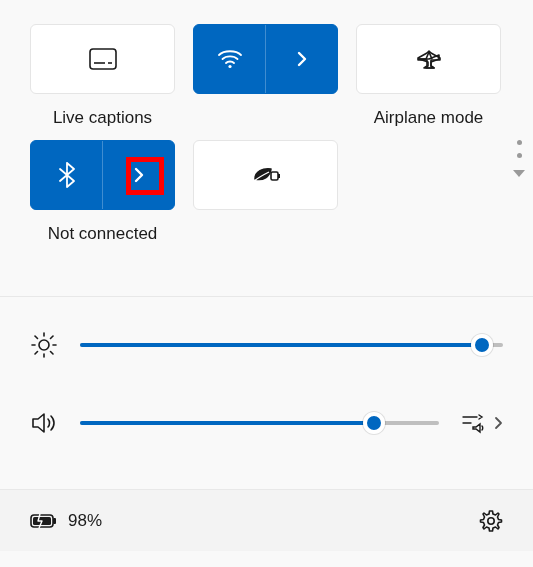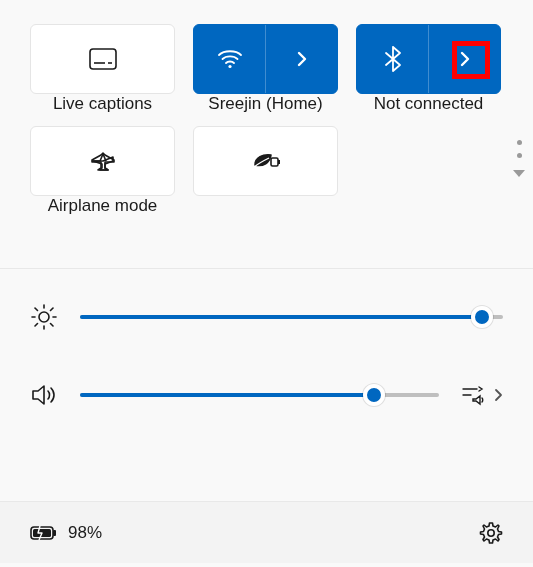--- a/index.html
+++ b/index.html
@@ -37,20 +37,21 @@
     border:1px solid var(--tile-border);
     position:relative;
     cursor:pointer;
   }
   .tile.active{background:var(--accent);border-color:var(--accent);}
   .tile.split{display:flex;padding:0;}
   .tile.split .half{flex:1;display:flex;align-items:center;justify-content:center;height:100%;}
   .tile.split .half+.half{border-left:1px solid rgba(255,255,255,0.25);}
   .tile.split.inactive .half+.half{border-left:1px solid rgba(0,0,0,0);}
   .tile-label{
+    margin-top:14px;
     font-size:17px;
     text-align:center;
     white-space:nowrap;
   }
   
   .hl{
     position:absolute;
     border:5px solid var(--highlight);
     width:38px;height:38px;
     right:10px;top:16px;
@@ -91,21 +92,21 @@
   .slider-row .thumb{
     position:absolute;top:50%;width:22px;height:22px;
     border-radius:50%;background:var(--accent);
     border:4px solid #fff;
     transform:translate(-50%,-50%);
     box-shadow:0 0 0 1px rgba(0,0,0,0.1);
   }
   .slider-trail{display:flex;align-items:center;gap:8px;color:#5a5a5a;}
 
   .footer{
-    position:absolute;left:0;right:0;bottom:4px;
+    position:absolute;left:0;right:0;bottom:16px;
     height:62px;
     border-top:1px solid var(--divider);
     background:#f3f3f3;
     display:flex;align-items:center;justify-content:space-between;
     padding:0 30px;
   }
   .battery{display:flex;align-items:center;gap:10px;font-size:17px;}
 
   svg{display:block;}
 </style>
@@ -135,50 +136,49 @@
             <path d="M9 14 C 11 12, 15 12, 17 14"></path>
             <circle cx="13" cy="17.5" r="1.6" fill="#fff" stroke="none"></circle>
           </svg>
         </div>
         <div class="half">
           <svg width="14" height="18" viewBox="0 0 14 18" fill="none" stroke="#fff" stroke-width="2.4" stroke-linecap="round" stroke-linejoin="round">
             <polyline points="4,3 10,9 4,15"></polyline>
           </svg>
         </div>
       </div>
-      <div class="tile-label">Sreejin (Home)</div>
-    </div>
-
-    <div class="tile-group">
-      <div class="tile active split">
-        <div class="half">
-          <svg width="16" height="26" viewBox="0 0 16 26" fill="none" stroke="#fff" stroke-width="1.8" stroke-linejoin="round" stroke-linecap="round">
-            <path d="M8 1 L8 25 L15 19 L1 7 M8 1 L15 7 L1 19"></path>
-          </svg>
-        </div>
-        <div class="half">
-          <svg width="14" height="18" viewBox="0 0 14 18" fill="none" stroke="#fff" stroke-width="2.4" stroke-linecap="round" stroke-linejoin="round">
-            <polyline points="4,3 10,9 4,15"></polyline>
-          </svg>
-        </div>
-        <div class="hl"></div>
-      </div>
-      <div class="tile-label">Not connected</div>
     </div>
 
     <div class="tile-group">
       <div class="tile">
         <svg width="26" height="22" viewBox="0 0 26 22" fill="none" stroke="#1b1b1b" stroke-width="1.6" stroke-linejoin="round">
           <path d="M3 11 L13 11 L23 7 L23 11 L15 14 L15 18 L18 20 L10 20 L12 18 L12 14 L3 11 Z" fill="none"></path>
           <path d="M2 11 L10 11 M13 4 L16 11 M13 4 L10 11"></path>
           <path d="M3 11 L23 11 M13 3 L13 19 M5 8 L21 8" stroke="none"></path>
           <path d="M13 3 L15 5 L24 10 L24 12 L15 12 L15 18 L18 20 L8 20 L11 18 L11 12 L2 12 L2 10 L11 5 Z"></path>
         </svg>
       </div>
       <div class="tile-label">Airplane mode</div>
+    </div>
+
+    <div class="tile-group">
+      <div class="tile active split">
+        <div class="half">
+          <svg width="16" height="26" viewBox="0 0 16 26" fill="none" stroke="#fff" stroke-width="1.8" stroke-linejoin="round" stroke-linecap="round">
+            <path d="M8 1 L8 25 L15 19 L1 7 M8 1 L15 7 L1 19"></path>
+          </svg>
+        </div>
+        <div class="half">
+          <svg width="14" height="18" viewBox="0 0 14 18" fill="none" stroke="#fff" stroke-width="2.4" stroke-linecap="round" stroke-linejoin="round">
+            <polyline points="4,3 10,9 4,15"></polyline>
+          </svg>
+        </div>
+        <div class="hl"></div>
+      </div>
+      <div class="tile-label">Not connected</div>
     </div>
 
 
     <div class="tile-group">
       <div class="tile">
         <svg width="30" height="20" viewBox="0 0 30 20" fill="none" stroke="#1b1b1b" stroke-width="1.6" stroke-linejoin="round">
           <path d="M4 14 C 4 6, 12 3, 20 4 C 19 12, 12 16, 4 14 Z" fill="#1b1b1b"></path>
           <path d="M3 16 C 8 12, 12 10, 18 7" stroke="#fff" stroke-width="1.3"></path>
           <rect x="20" y="7" width="7" height="8" rx="1.5"></rect>
           <rect x="27" y="9" width="2" height="4" fill="#1b1b1b" stroke="none"></rect>

